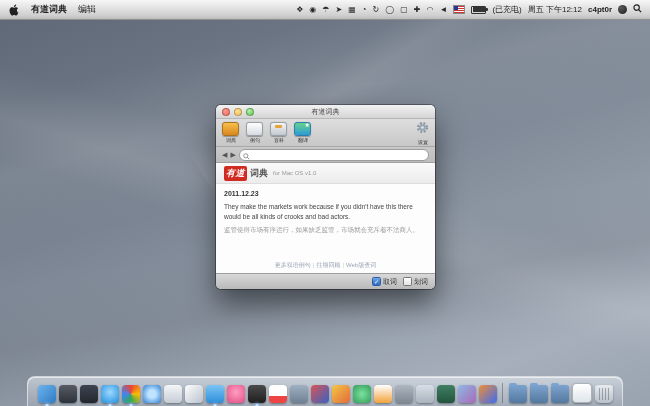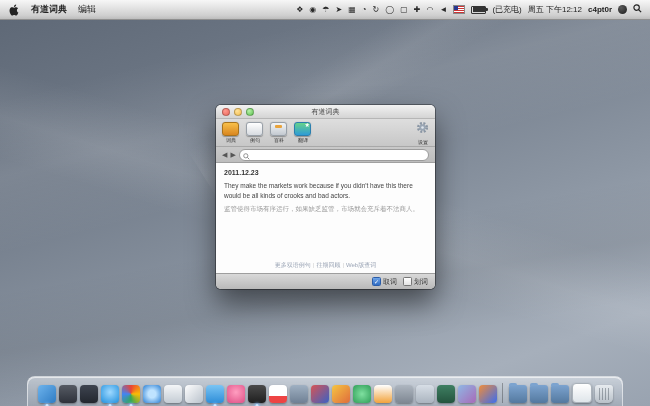--- a/index.html
+++ b/index.html
@@ -219,20 +219,25 @@
         <span>
           <svg width="7" height="7" viewBox="0 0 10 10">
               <circle cx="4" cy="4" r="3" fill="none" stroke="#888" stroke-width="1.3"></circle>
               <line x1="6.2" y1="6.2" x2="9" y2="9" stroke="#888" stroke-width="1.4"></line>
             </svg>
         </span>
         <input class="search-input" type="text" placeholder="" style="">
       </span>
     </div>
 
+    <div class="logoband">
+      <span class="logo-red">有道</span>
+      <span class="logo-gray">词典</span>
+      <span class="logo-sub">for Mac OS v1.0</span>
+    </div>
 
     <div class="content">
       <div class="c-date">2011.12.23</div>
       <div class="c-en">They make the markets work because if you didn't have this there would be all kinds of crooks and bad actors.</div>
       <div class="c-zh">监管使得市场有序运行，如果缺乏监管，市场就会充斥着不法商人。</div>
       <div class="c-footer" id="footer-links"><a href="#">更多双语例句</a><span class="f-sep">|</span><a href="#">往期回顾</a><span class="f-sep">|</span><a href="#">Web版查词</a></div>
     </div>
 
     <div class="statusbar">
       <span style="display:flex;gap:6px;">

